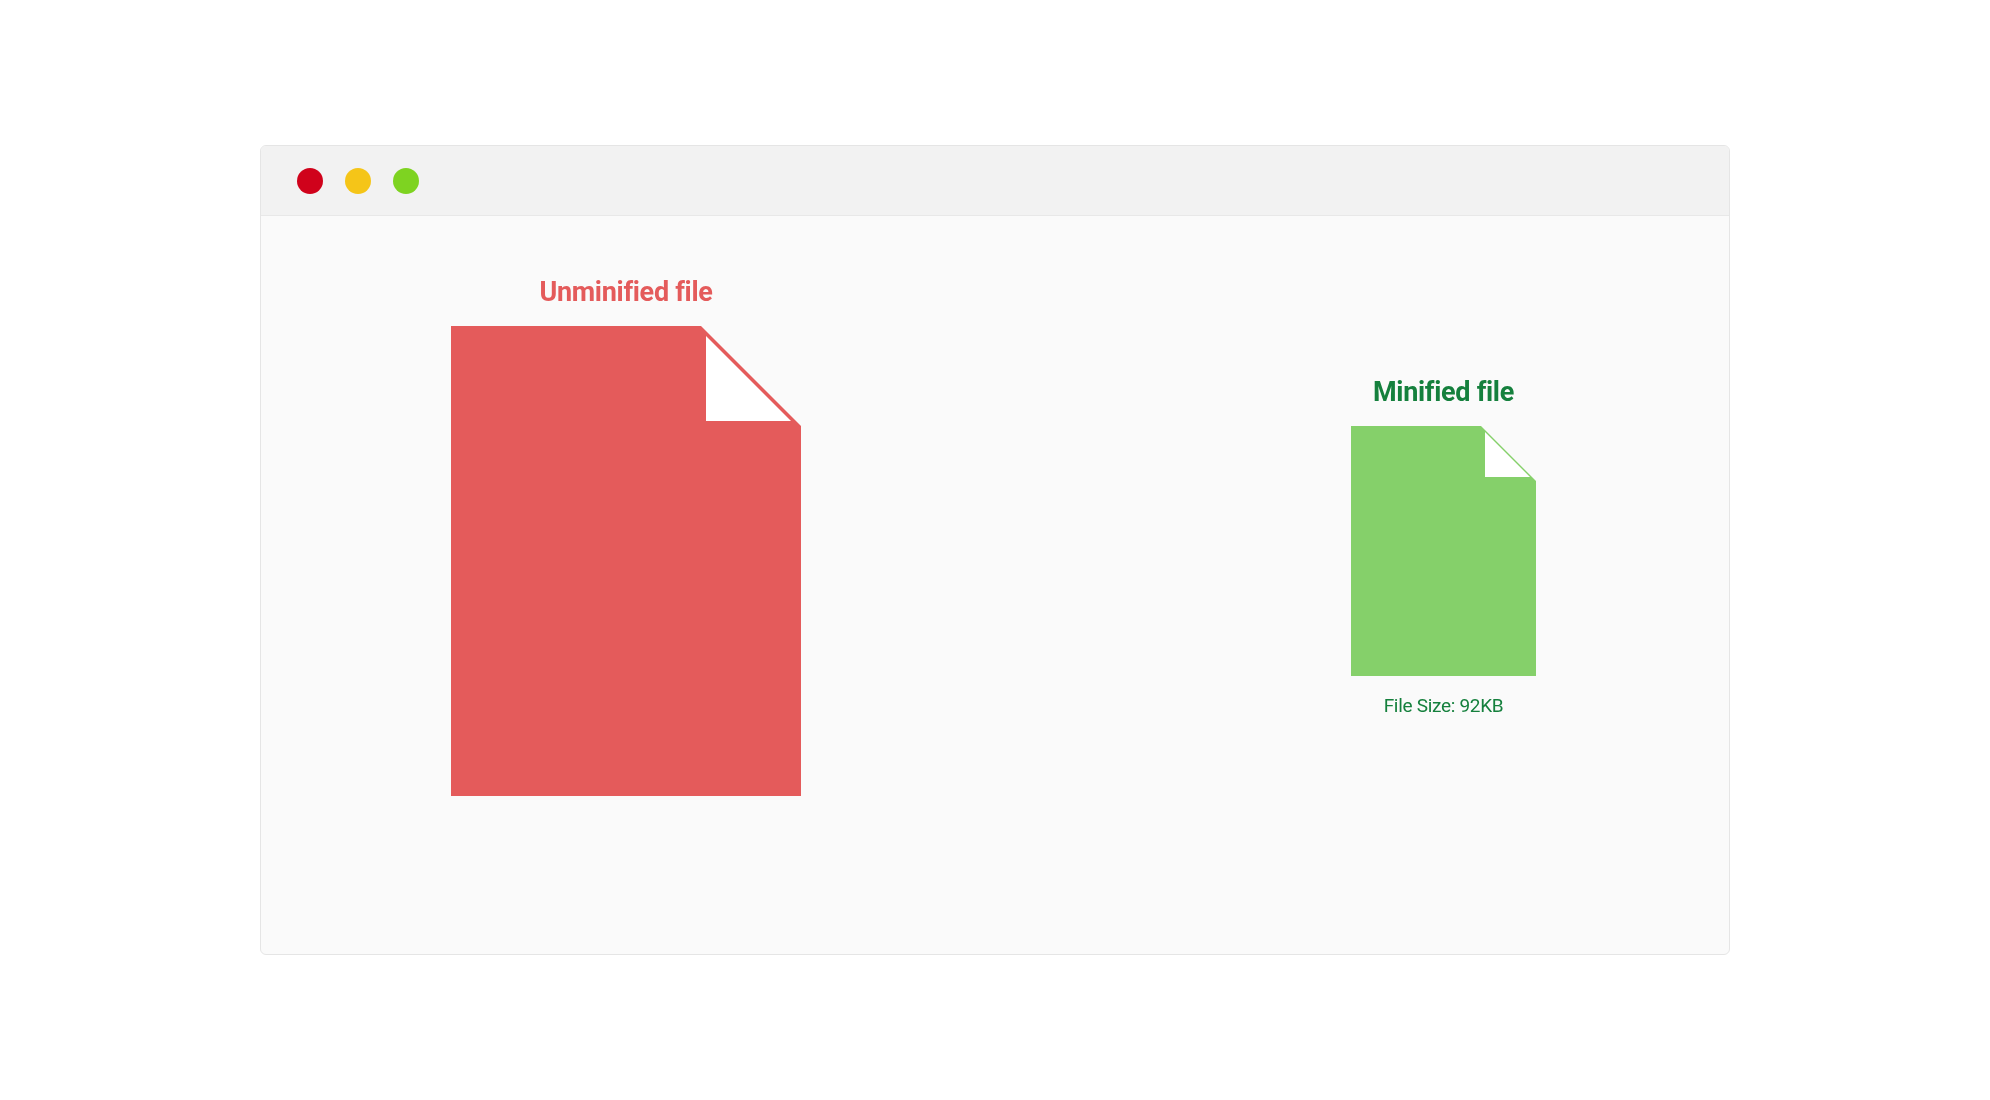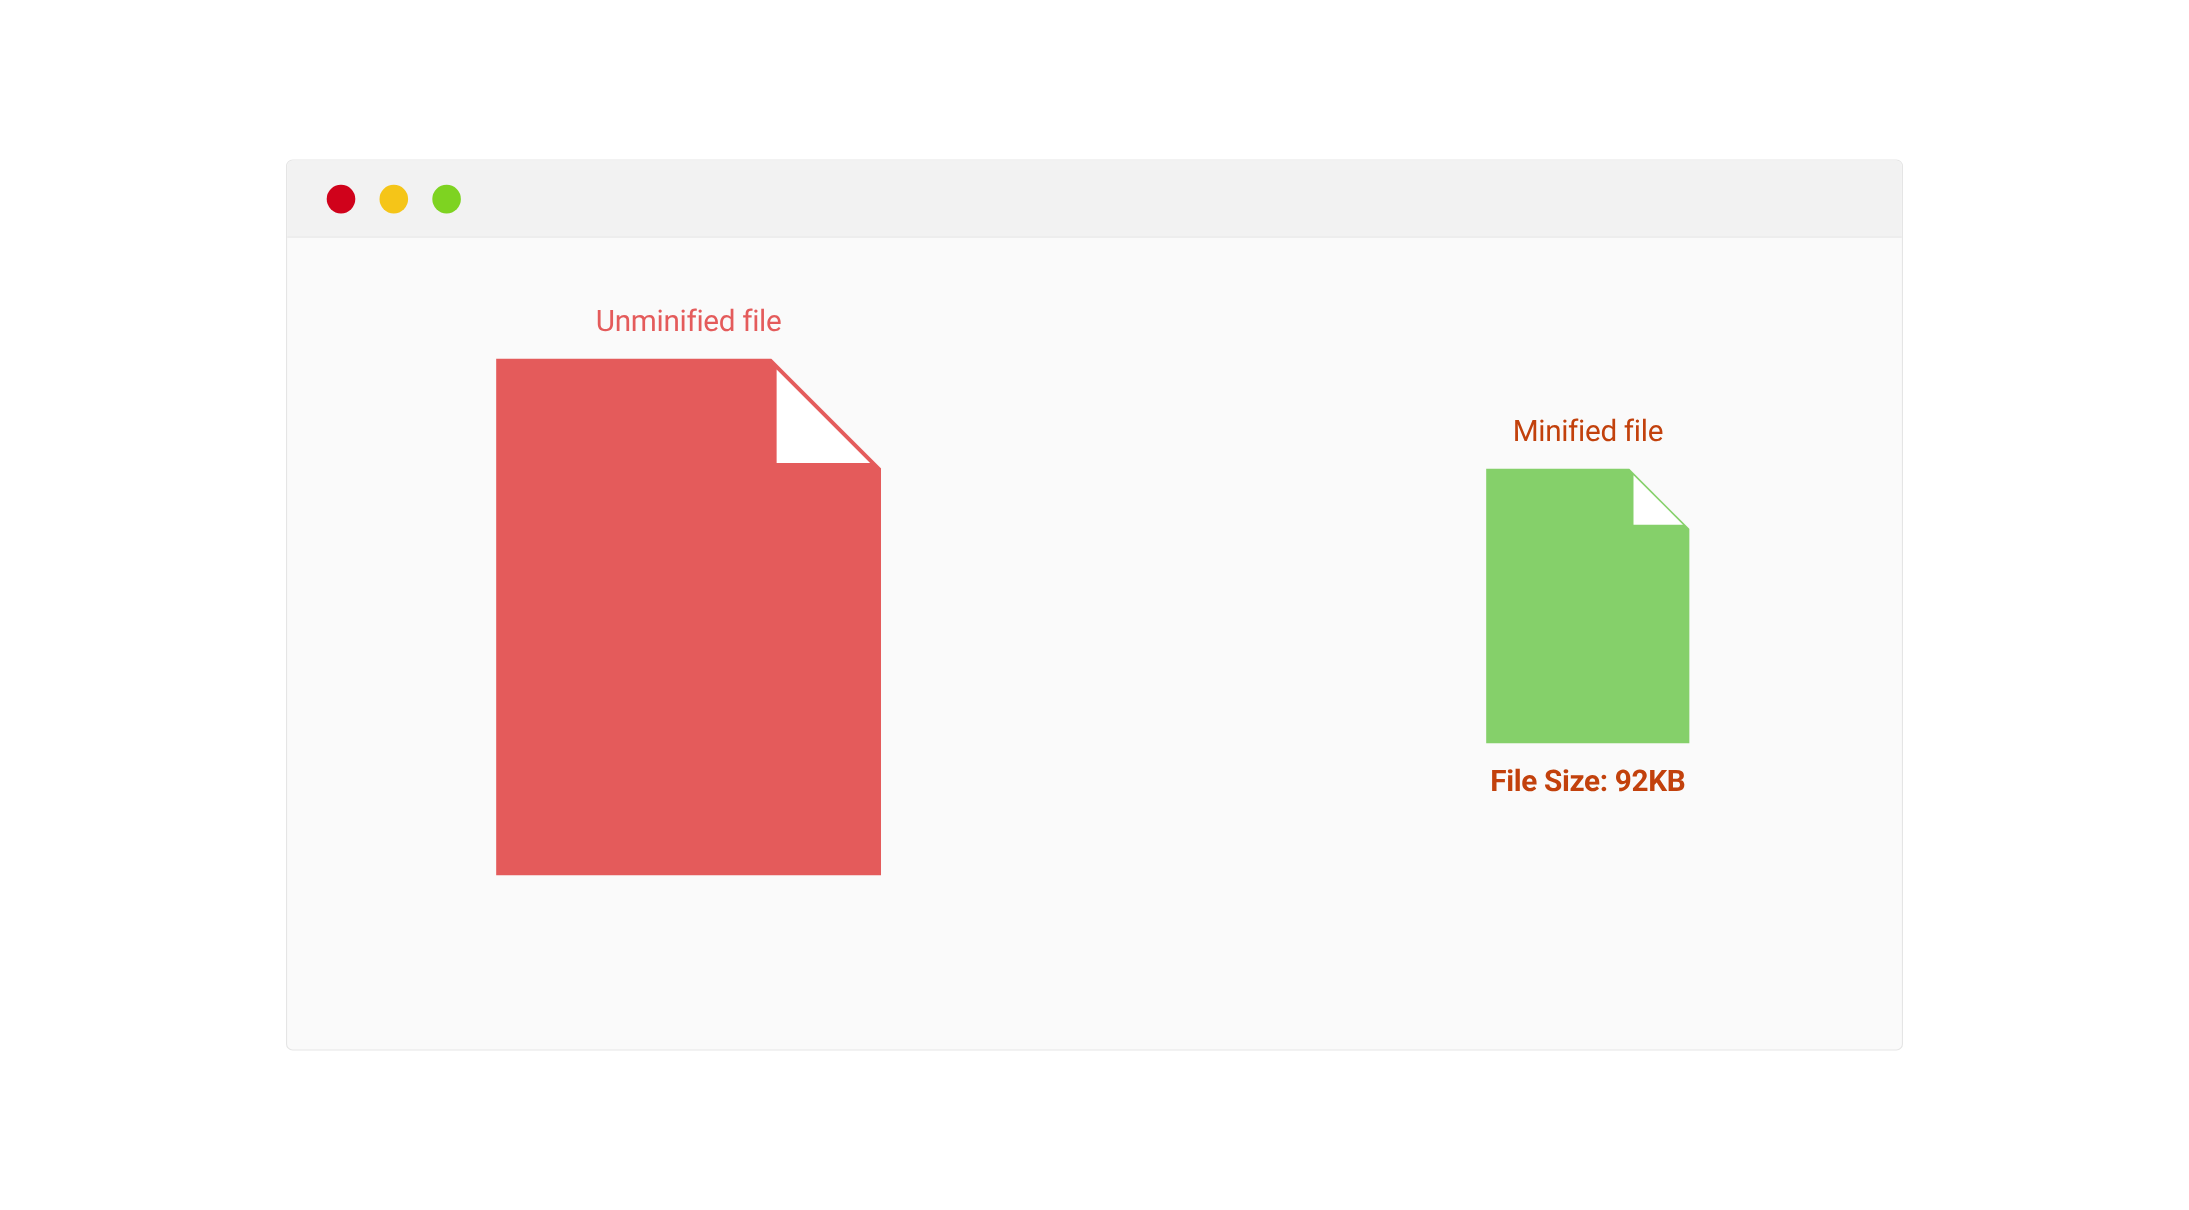--- a/index.html
+++ b/index.html
@@ -56,32 +56,32 @@
     .group-unminified {
       left: 190px;
       top: 60px;
     }
     .group-minified {
       left: 1090px;
       top: 160px;
     }
     .file-title {
       font-size: 27px;
-      font-weight: 400;
+      font-weight: 700;
       margin-bottom: 18px;
       letter-spacing: -0.3px;
     }
     .file-size {
-      font-size: 27px;
-      font-weight: 700;
+      font-size: 19px;
+      font-weight: 400;
       margin-top: 18px;
       letter-spacing: -0.3px;
     }
     .unminified-text { color: #e45b5b; }
-    .minified-text { color: #c2410c; }
+    .minified-text { color: #15803d; }
     .file-icon-unminified {
       display: block;
     }
     .file-icon-minified {
       display: block;
     }
   </style>
 </head>
 <body>
 

